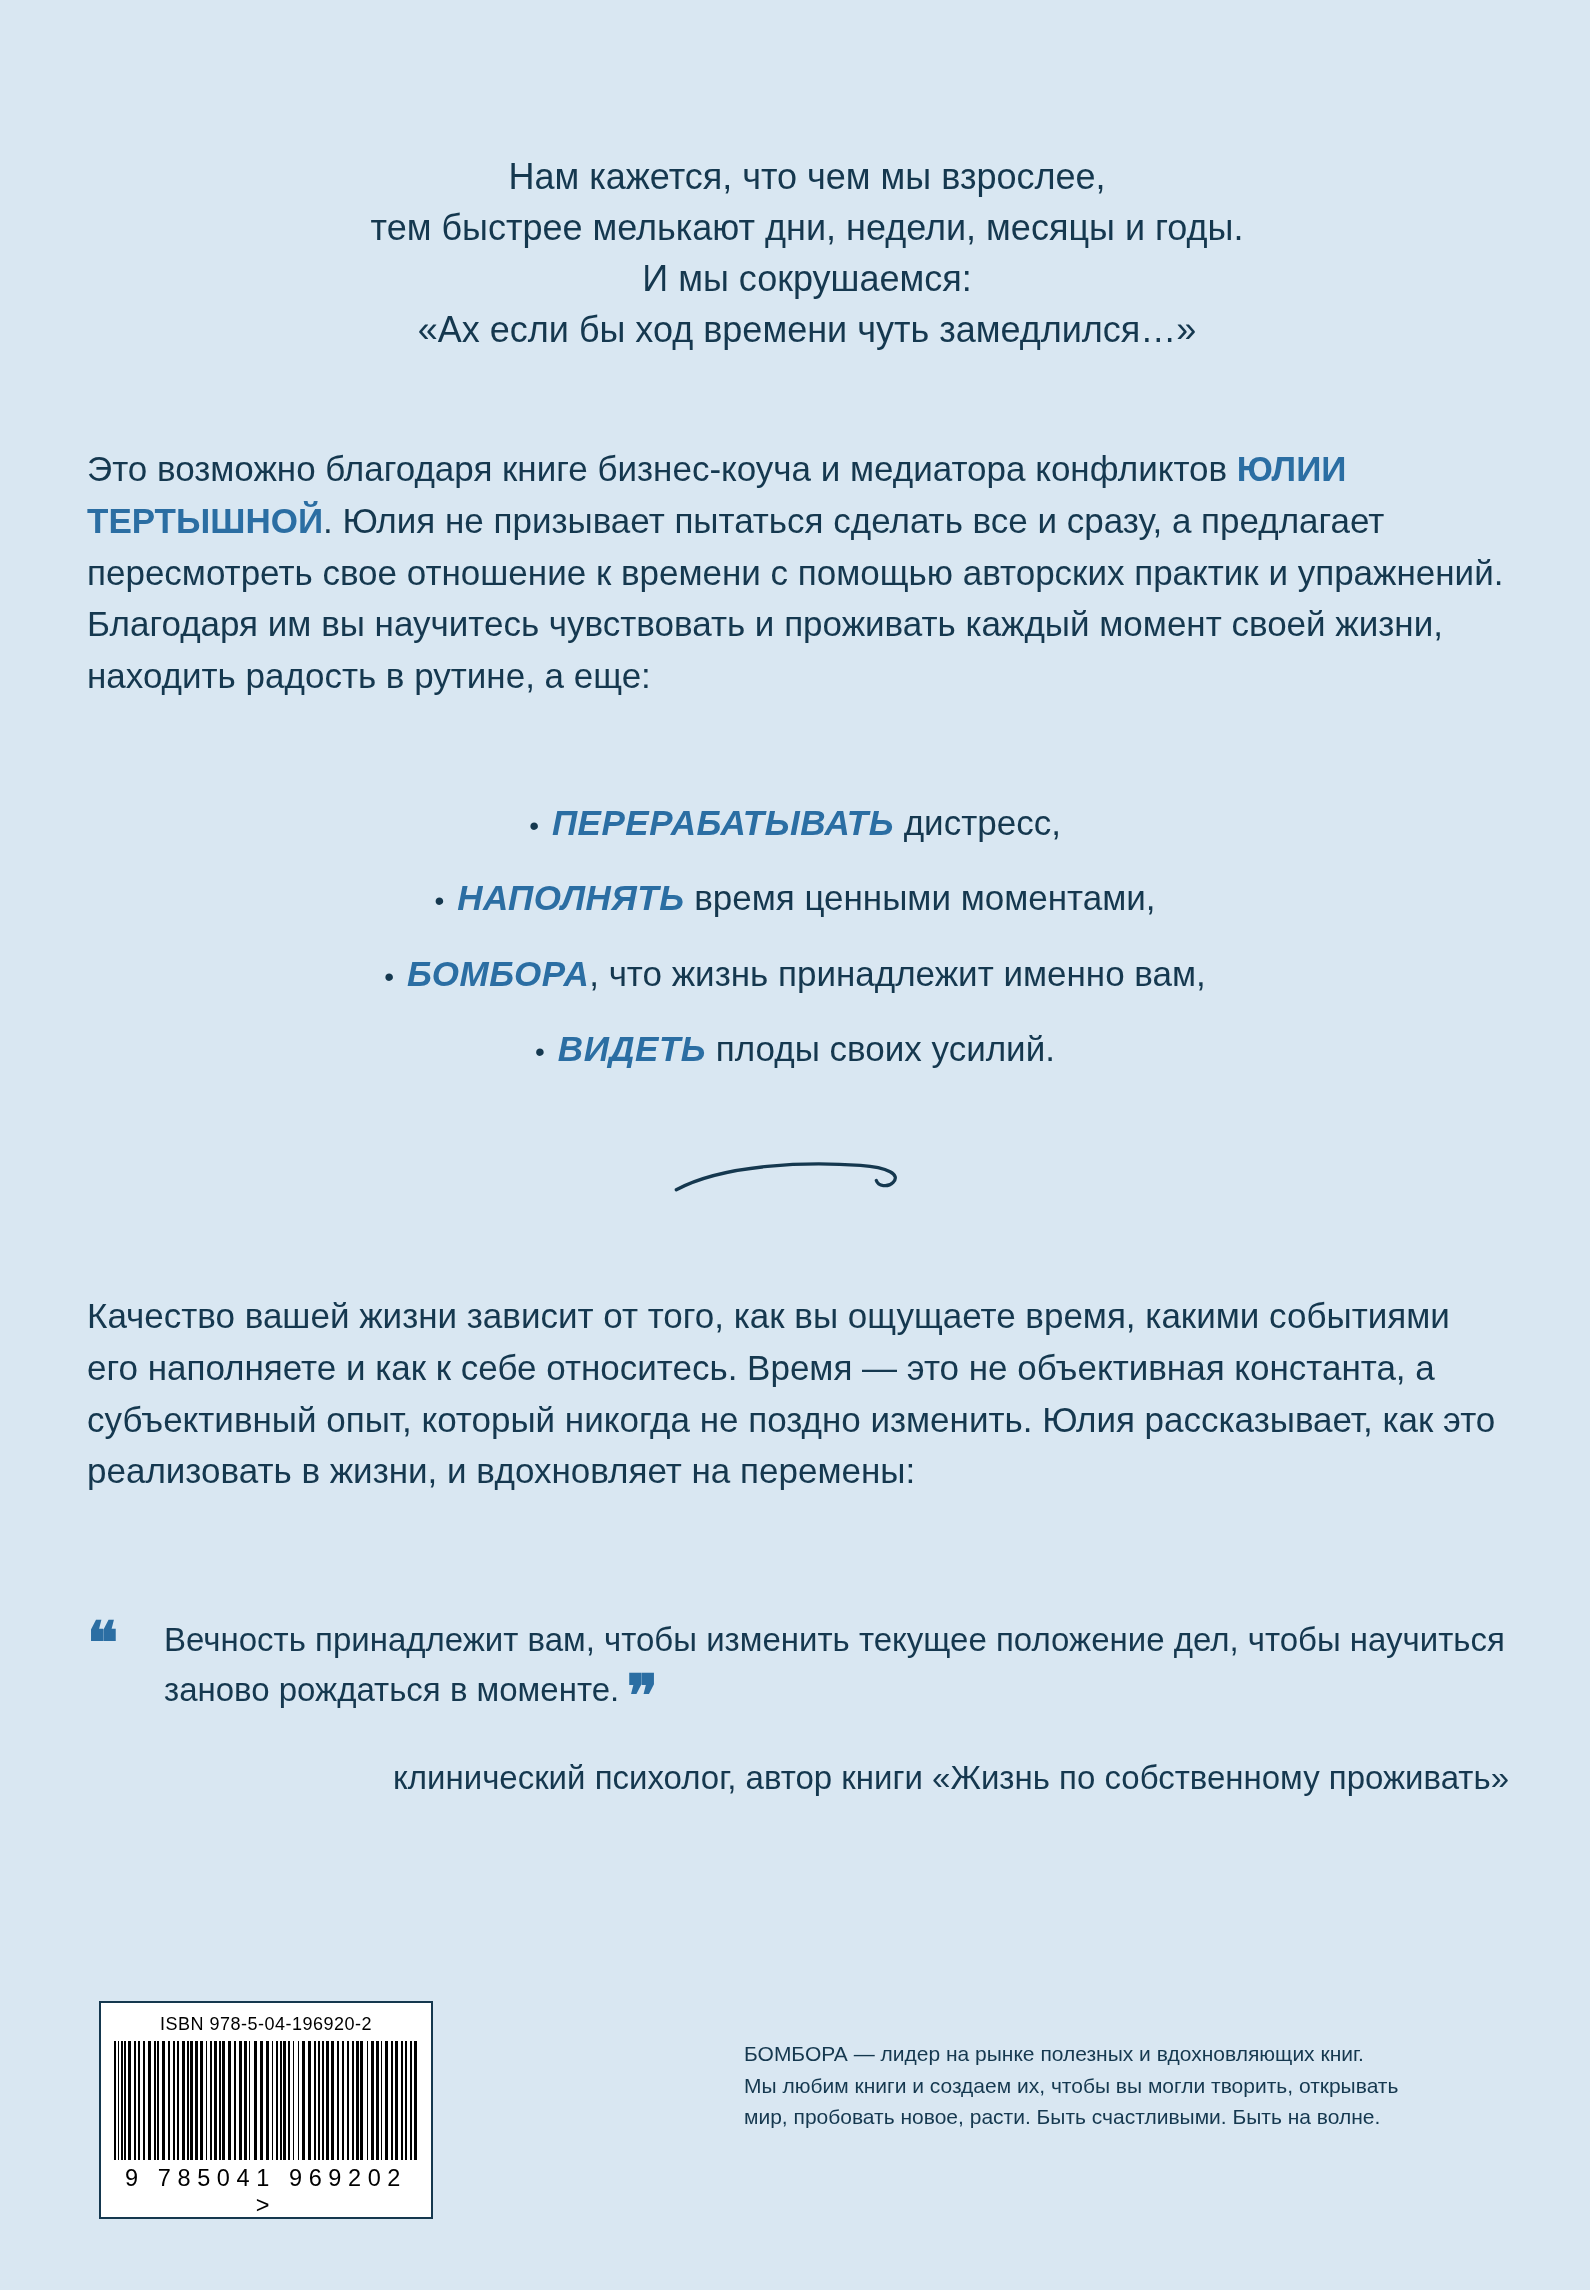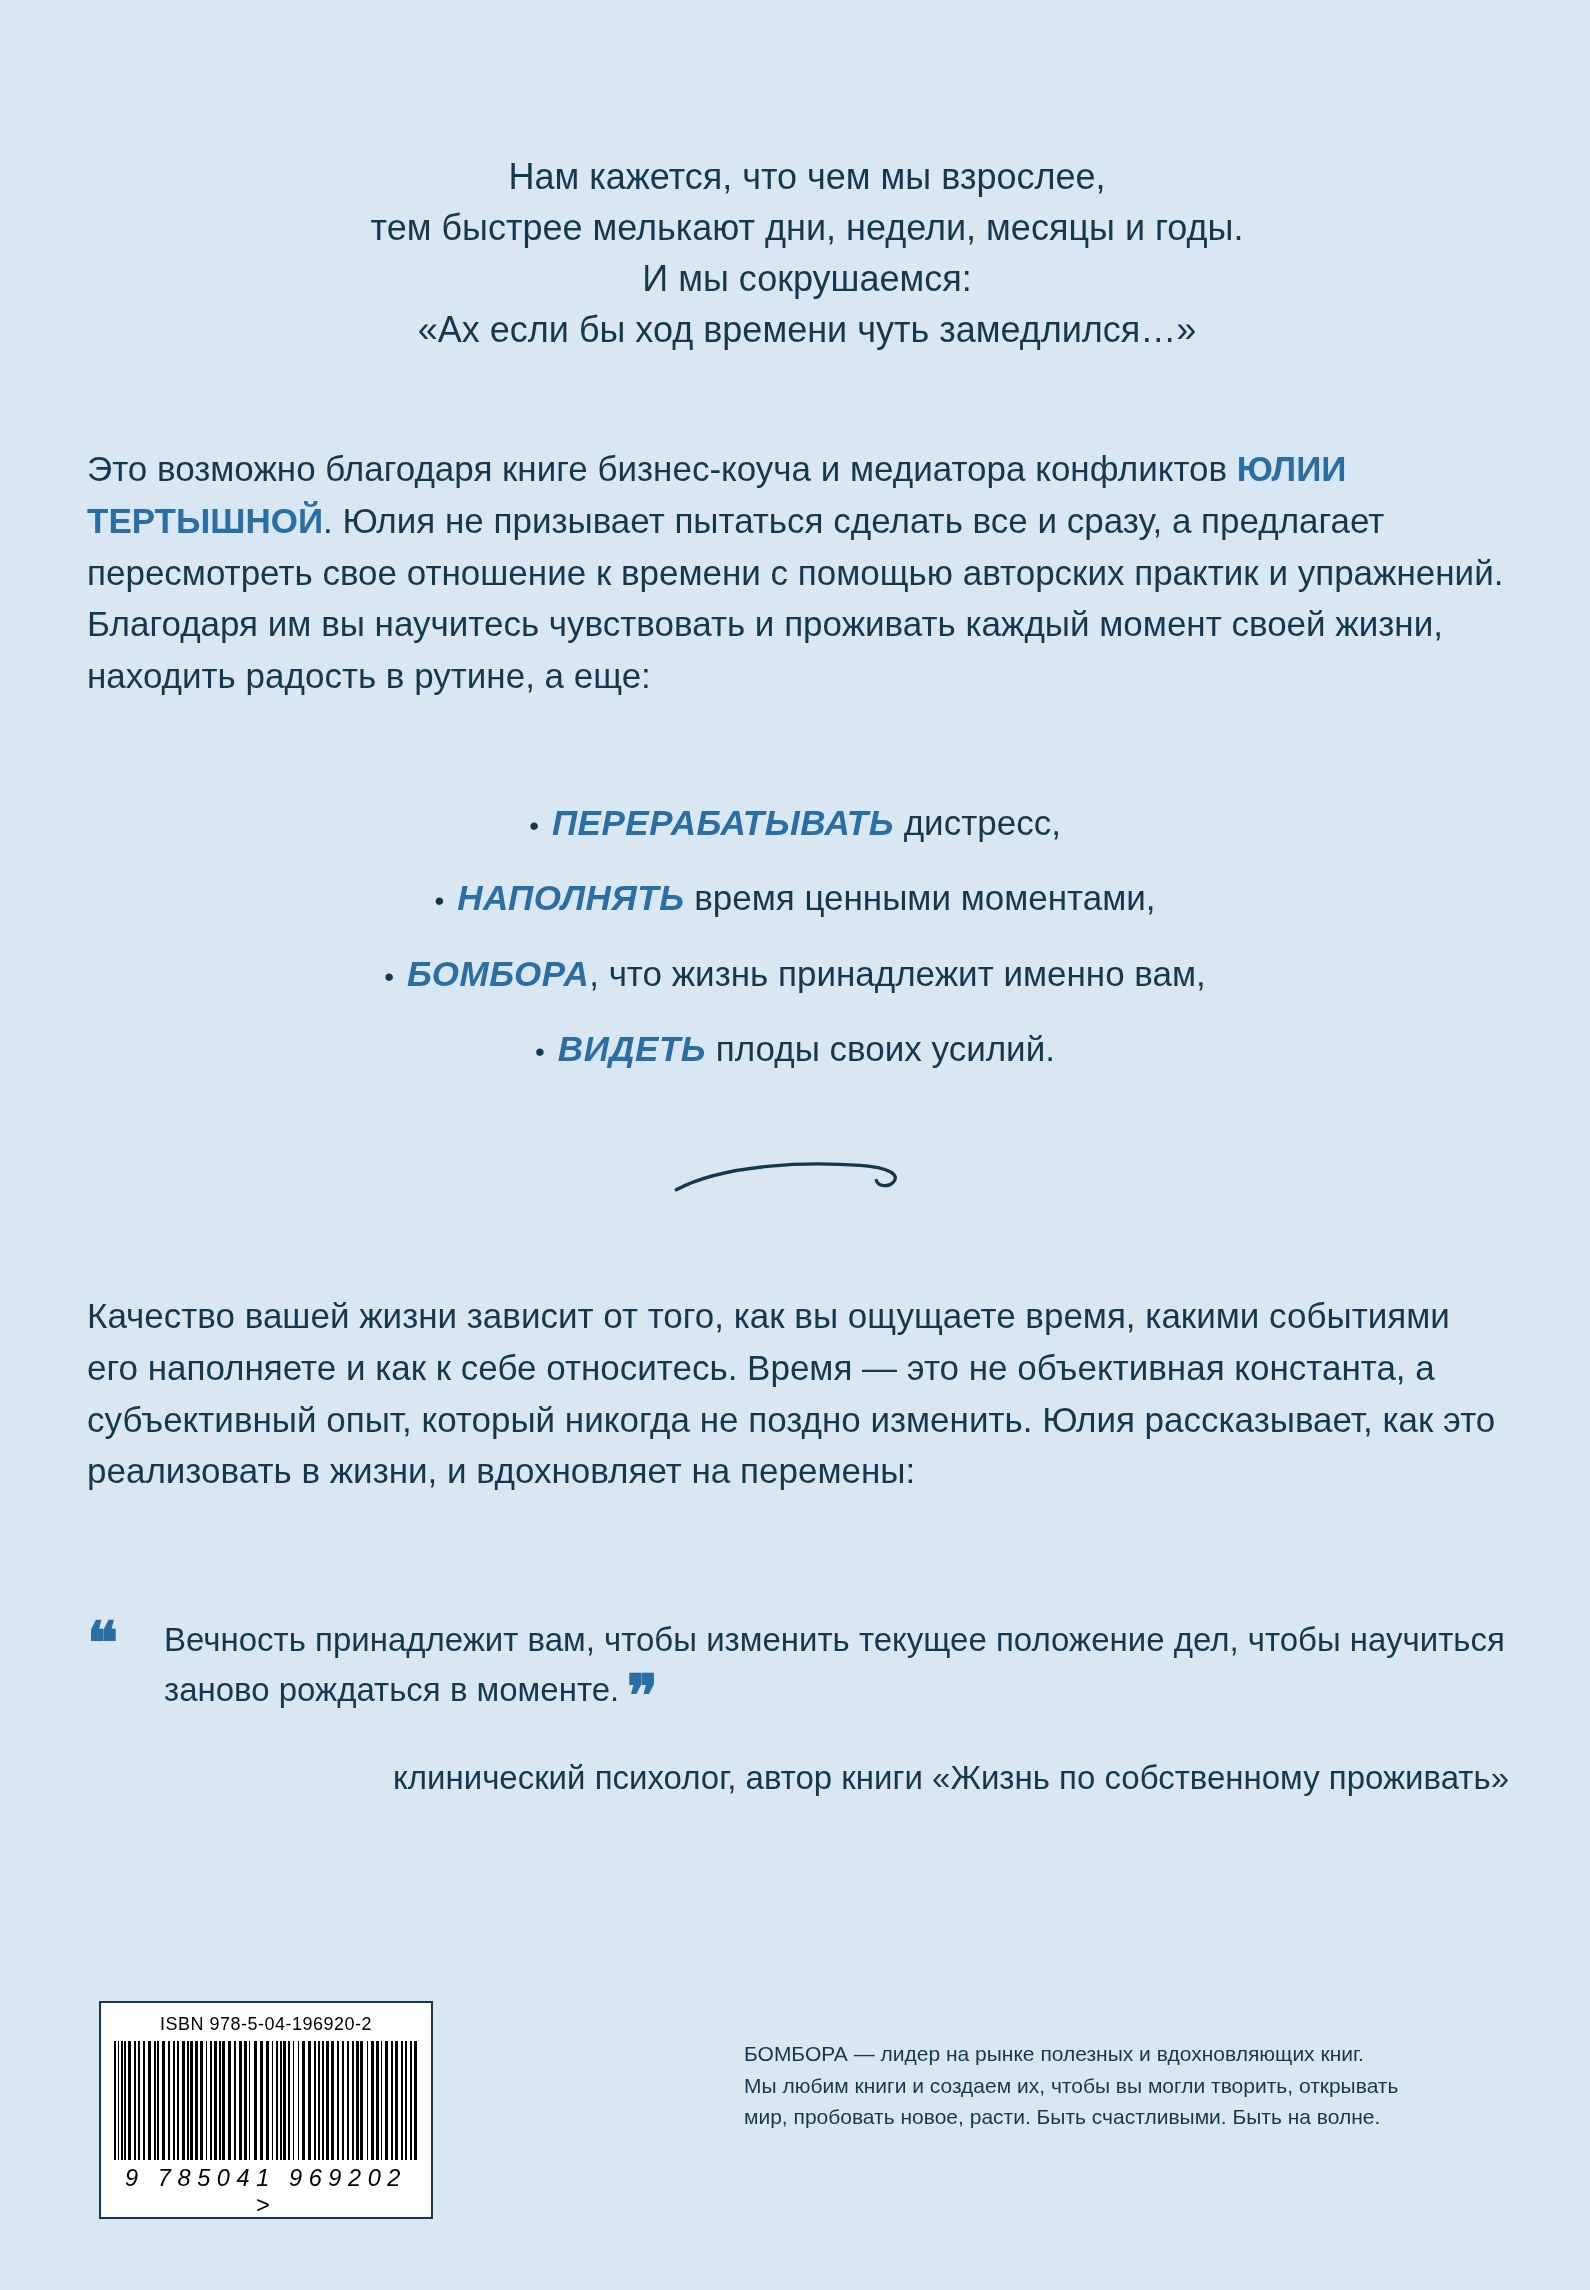--- a/index.html
+++ b/index.html
@@ -158,21 +158,20 @@
     align-items: stretch;
   }
   .bars span { display: block; height: 100%; }
   .barcode-num {
     margin-top: 5.6px;
     font-size: 23.5px;
     letter-spacing: 6.6px;
     text-align: center;
     color: #000;
     font-family: "Liberation Sans", sans-serif;
-    font-style: italic;
   }
 
   .publisher {
     position: absolute;
     left: 744px;
     top: 2010px;
     width: 753px;
   }
   .pub-logo-row {
     display: flex;

